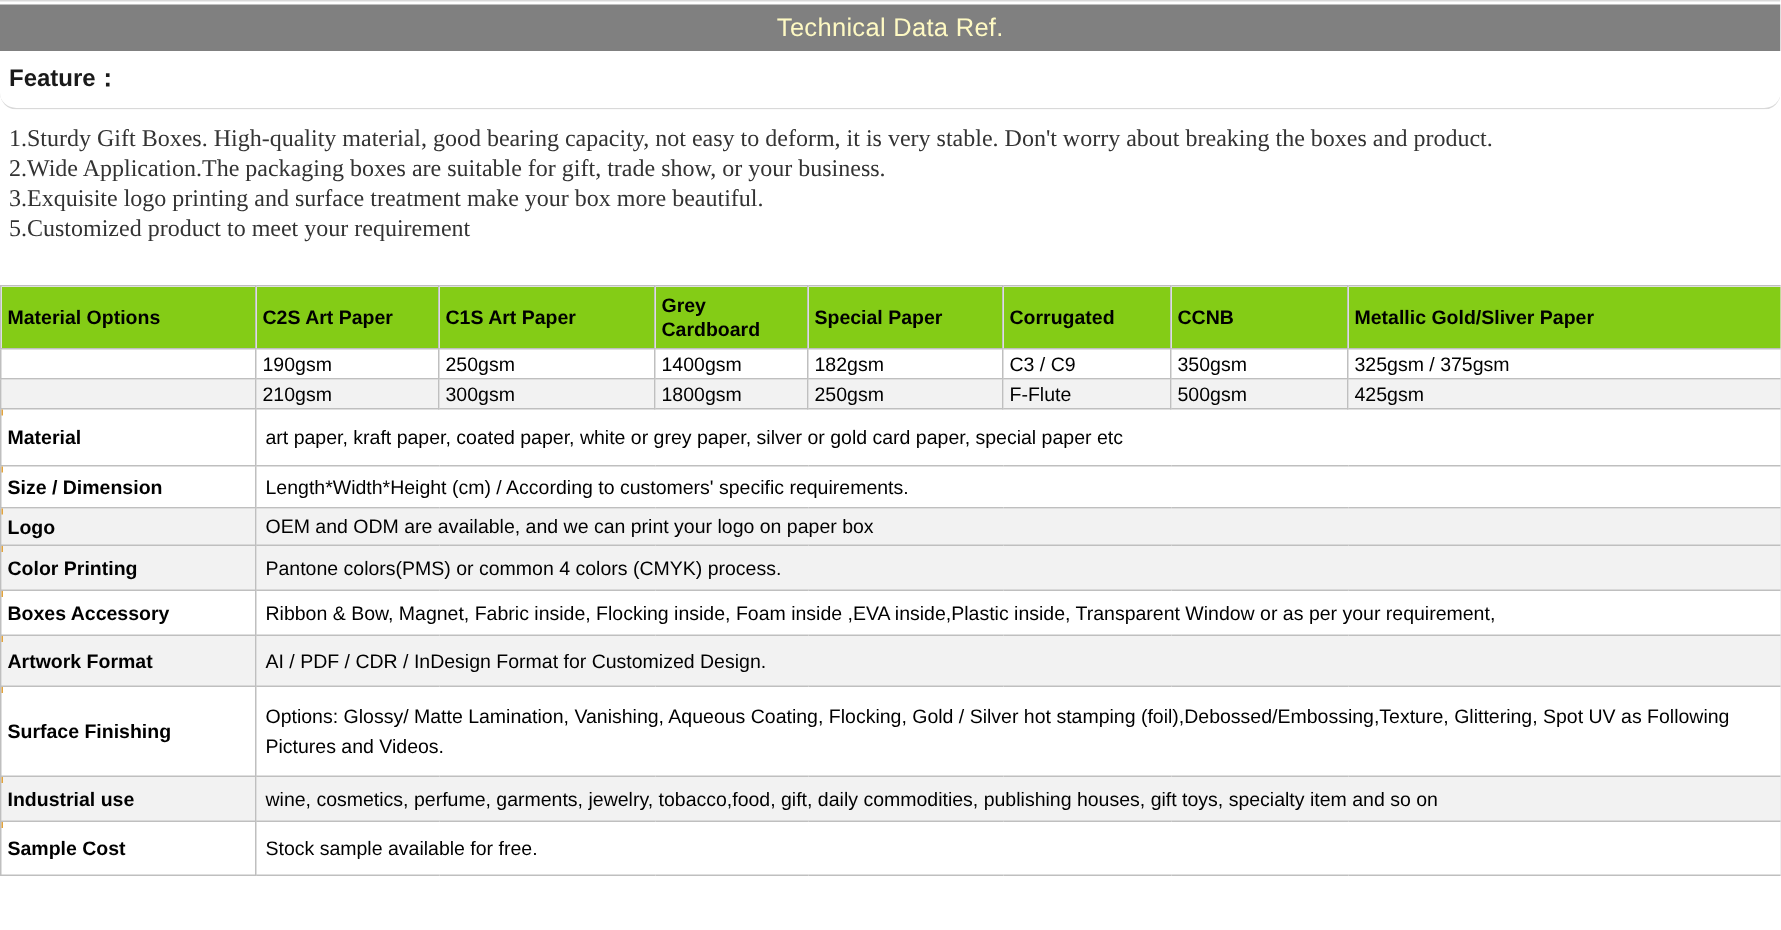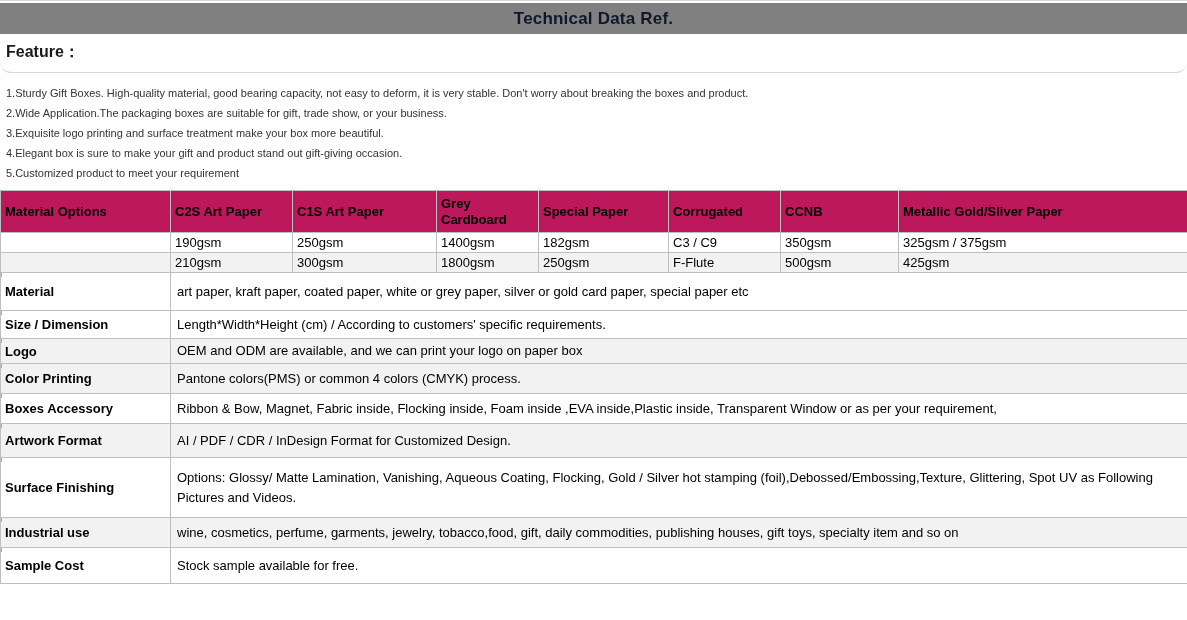--- a/index.html
+++ b/index.html
@@ -12,62 +12,63 @@
 
   
   .title-bar {
     margin-top:2px;
     height:31px;
     background:#808080;
     text-align:center;
     line-height:31px;
   }
   .title-bar .title {
-    color:#0f172a;
+    color:#fef9c3;
     font-size:17px;
-    font-weight:bold;
+    font-weight:normal;
     letter-spacing:0.2px;
   }
 
   
   .feature-heading {
     font-size:16px;
     font-weight:bold;
     color:#1a1a1a;
     padding:8px 0 9px 6px;
     border-bottom:1px solid #d9d9d9;
     border-radius:11px;
   }
   .feature-list {
     list-style:none;
     padding:10px 8px 0 6px;
     height:117px;
   }
   .feature-list li {
-    font-size:11px;
+    font-size:16px;
     color:#333333;
     line-height:20px;
     white-space:nowrap;
+    font-family:Liberation Serif, serif;
   }
 
   
   table.spec {
     width:1187px;
     border-collapse:collapse;
     table-layout:fixed;
     font-size:13px;
     color:#000;
   }
   table.spec th, table.spec td {
     border:1px solid #bfbfbf;
     vertical-align:middle;
     text-align:left;
     overflow:hidden;
   }
-  tr.header-row { height:42px; background:#be185d; }
+  tr.header-row { height:42px; background:#84cc16; }
   tr.header-row th {
     font-weight:bold;
     padding:2px 4px;
     line-height:16px;
   }
   tr.gsm-row { height:20px; background:#ffffff; }
   tr.gsm-row td { padding:0 4px; line-height:18px; }
   tr.detail-row { background:#ffffff; }
   tr.detail-row th.detail-label {
     font-weight:bold;
@@ -95,21 +96,20 @@
   <div class="title-bar">
     <span class="title">Technical Data Ref.</span>
   </div>
 
   <div class="feature-heading">Feature：</div>
 
   <ul class="feature-list">
       <li>1.Sturdy Gift Boxes. High-quality material, good bearing capacity, not easy to deform, it is very stable. Don't worry about breaking the boxes and product.</li>
       <li>2.Wide Application.The packaging boxes are suitable for gift, trade show, or your business.</li>
       <li>3.Exquisite logo printing and surface treatment make your box more beautiful.</li>
-      <li>4.Elegant box is sure to make your gift and product stand out gift-giving occasion.</li>
       <li>5.Customized product to meet your requirement</li>
     </ul>
 
   <table class="spec">
     <colgroup>
       <col style="width:170px">
         <col style="width:122px">
         <col style="width:144px">
         <col style="width:102px">
       <col style="width:130px">

